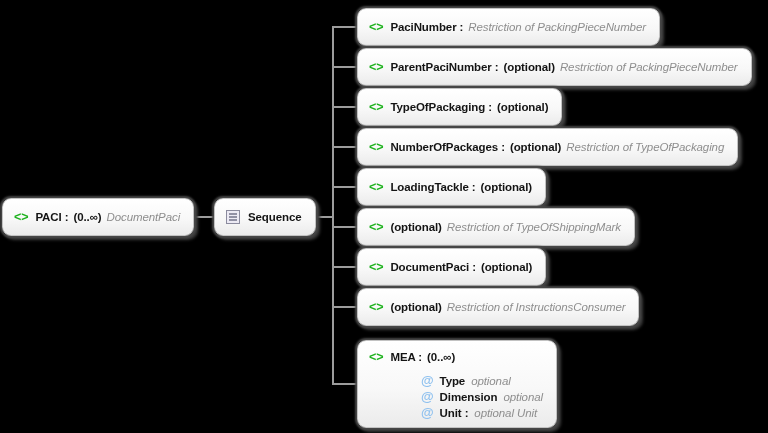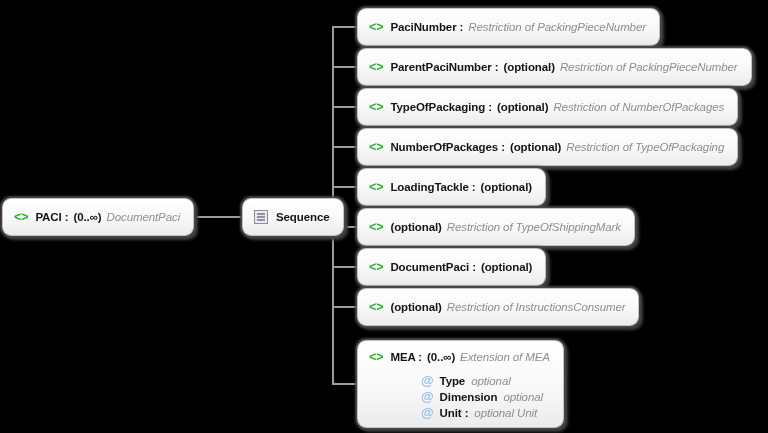--- a/index.html
+++ b/index.html
@@ -96,21 +96,21 @@
     </g>
   </svg>
 
   <div class="node" style="left:2px;top:198px;">
     <span class="el-icon">&lt;&gt;</span>
     <span class="name">PACI :</span>
     <span class="opt">(0..∞)</span>
     <span class="type">DocumentPaci</span>
   </div>
 
-  <div class="node" style="left:214px;top:198px;margin-left:28px;">
+  <div class="node" style="left:214px;top:198px;">
     <span class="seq-icon">
       <svg width="14" height="14" viewBox="0 0 14 14">
         <rect x="0.5" y="0.5" width="13" height="13" fill="#eceaf4" stroke="#8b8b9e"></rect>
         <line x1="3" y1="4" x2="11" y2="4" stroke="#55556e" stroke-width="1.2"></line>
         <line x1="3" y1="7" x2="11" y2="7" stroke="#55556e" stroke-width="1.2"></line>
         <line x1="3" y1="10" x2="11" y2="10" stroke="#55556e" stroke-width="1.2"></line>
       </svg>
     </span>
     <span class="name">Sequence</span>
   </div>
@@ -126,21 +126,20 @@
     <span class="el-icon">&lt;&gt;</span>
     <span class="name">ParentPaciNumber :</span>
     <span class="opt">(optional)</span>
     <span class="type">Restriction of PackingPieceNumber</span>
   </div>
 
   <div class="node" style="left:357px;top:88px;">
     <span class="el-icon">&lt;&gt;</span>
     <span class="name">TypeOfPackaging :</span>
     <span class="opt">(optional)</span>
-    <span class="type">Restriction of NumberOfPackages</span>
   </div>
 
   <div class="node" style="left:357px;top:128px;">
     <span class="el-icon">&lt;&gt;</span>
     <span class="name">NumberOfPackages :</span>
     <span class="opt">(optional)</span>
     <span class="type">Restriction of TypeOfPackaging</span>
   </div>
 
   <div class="node" style="left:357px;top:168px;">
@@ -165,21 +164,20 @@
     <span class="el-icon">&lt;&gt;</span>
     <span class="opt">(optional)</span>
     <span class="type">Restriction of InstructionsConsumer</span>
   </div>
 
   <div class="node mea" style="left:357px;top:340px;">
     <div class="mea-head">
       <span class="el-icon">&lt;&gt;</span>
       <span class="name">MEA :</span>
       <span class="opt">(0..∞)</span>
-      <span class="type">Extension of MEA</span>
     </div>
     <div class="attr-row first">
       <span class="at">@</span>
       <span class="attr-name">Type</span>
       <span class="attr-rest">optional</span>
     </div>
     <div class="attr-row">
       <span class="at">@</span>
       <span class="attr-name">Dimension</span>
       <span class="attr-rest">optional</span>

